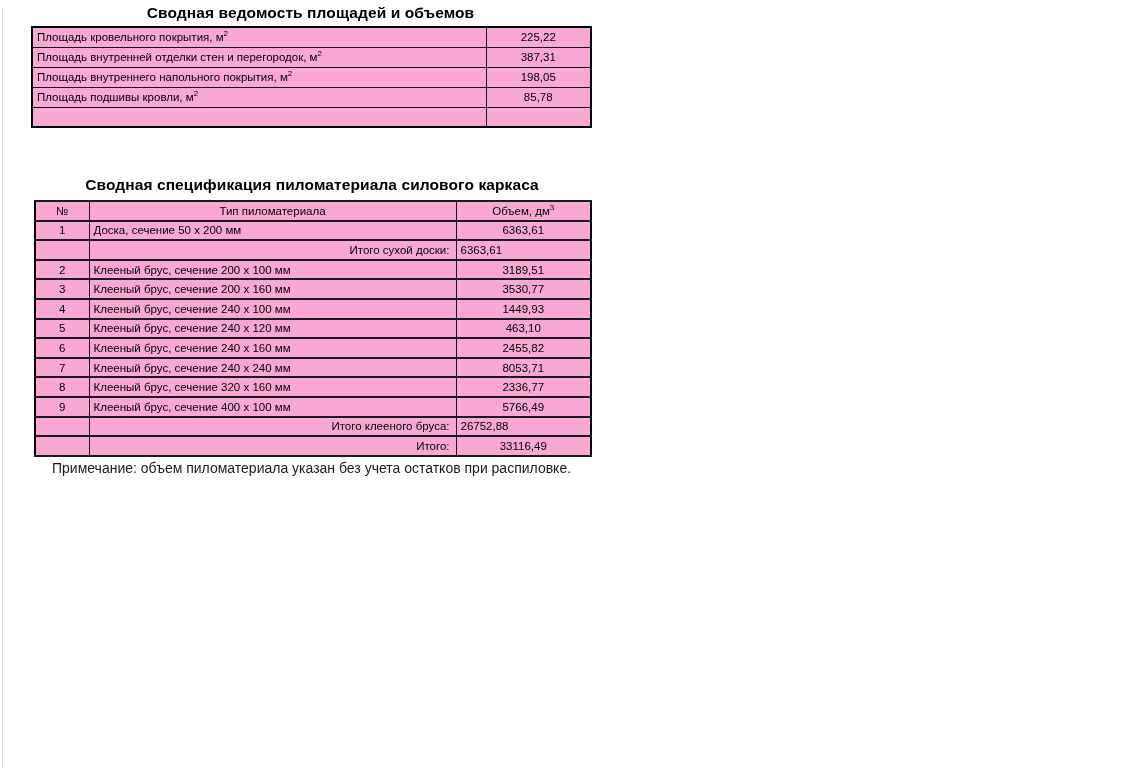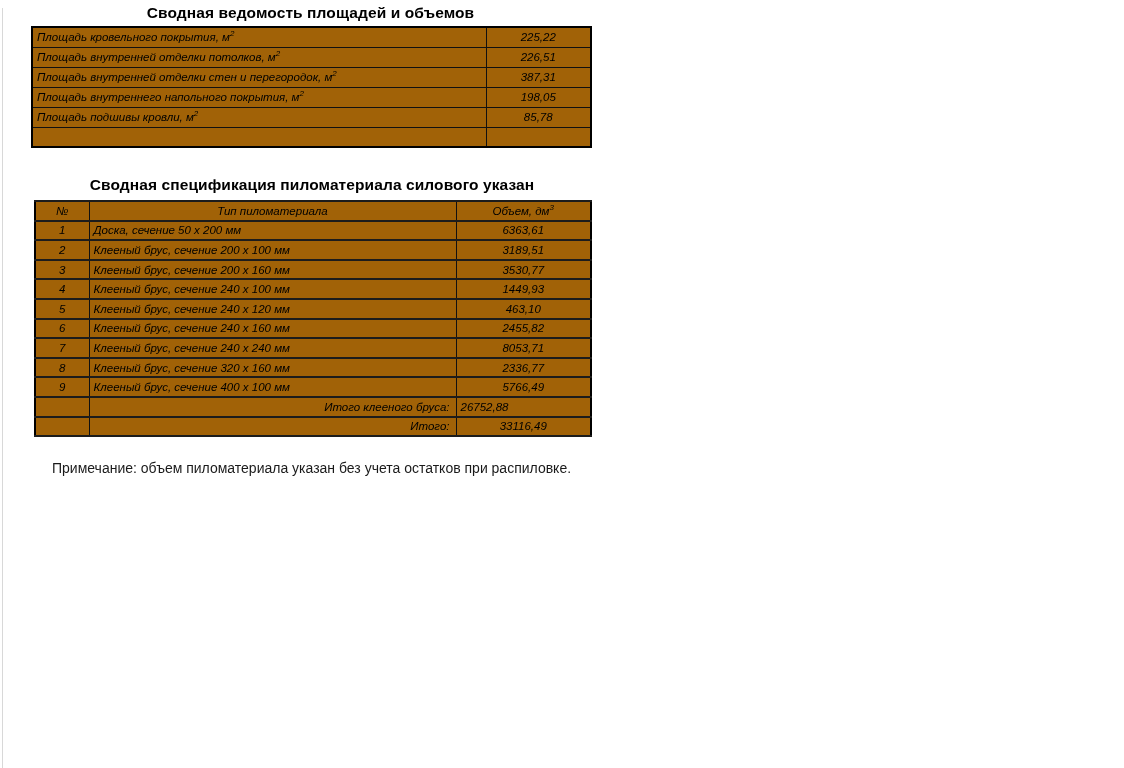--- a/index.html
+++ b/index.html
@@ -25,22 +25,21 @@
     letter-spacing: 0.1px;
     white-space: nowrap;
   }
   #title-areas  { left: 31px; top: 4px;  width: 559px; }
   #title-lumber { left: 34px; top: 176px; width: 556px; }
 
   table {
     border-collapse: collapse;
     table-layout: fixed;
     position: absolute;
-    background: #a16207;
-    font-style: italic;
+    background: #f9a8d4;
   }
   #areas-table {
     left: 31px; top: 26px;
     width: 559px;
     border: 2px solid #000;
   }
   #areas-table td {
     border: 1px solid #111;
     height: 20px;
     font-size: 11.5px;
@@ -105,62 +104,63 @@
   <colgroup>
       <col class="c-label">
       <col class="c-value">
     </colgroup>
   <tbody>
     <tr>
       <td><span>Площадь кровельного покрытия, м</span><sup>2</sup></td>
       <td class="val">225,22</td>
     </tr>
     <tr>
-      <td><span>Площадь внутренней отделки потолков, м</span><sup>2</sup></td>
-      <td class="val">226,51</td>
-    </tr>
-    <tr>
       <td><span>Площадь внутренней отделки стен и перегородок, м</span><sup>2</sup></td>
       <td class="val">387,31</td>
     </tr>
     <tr>
       <td><span>Площадь внутреннего напольного покрытия, м</span><sup>2</sup></td>
       <td class="val">198,05</td>
     </tr>
     <tr>
       <td><span>Площадь подшивы кровли, м</span><sup>2</sup></td>
       <td class="val">85,78</td>
     </tr>
     <tr>
       <td><span></span></td>
       <td class="val"></td>
     </tr>
   </tbody>
 </table>
 
-<div class="doc-title" id="title-lumber">Сводная спецификация пиломатериала силового указан</div>
+<div class="doc-title" id="title-lumber">Сводная спецификация пиломатериала силового каркаса</div>
 
 <table id="lumber-table">
   <colgroup>
       <col class="c-num">
       <col class="c-type">
       <col class="c-vol">
     </colgroup>
   <tbody>
     <tr>
       <th>№</th>
       <th>Тип пиломатериала</th>
       <th><span>Объем, дм</span><sup>3</sup></th>
     </tr>
     <tr>
       <td class="num">1</td>
       <td class="type">Доска, сечение 50 х 200 мм</td>
       <td class="val-c">6363,61</td>
     </tr>
     <tr>
+      <td class="num"></td>
+      <td class="sub-label">Итого сухой доски:</td>
+      <td class="val-l">6363,61</td>
+    </tr>
+    <tr>
       <td class="num">2</td>
       <td class="type">Клееный брус, сечение 200 х 100 мм</td>
       <td class="val-c">3189,51</td>
     </tr>
     <tr>
       <td class="num">3</td>
       <td class="type">Клееный брус, сечение 200 х 160 мм</td>
       <td class="val-c">3530,77</td>
     </tr>
     <tr>

